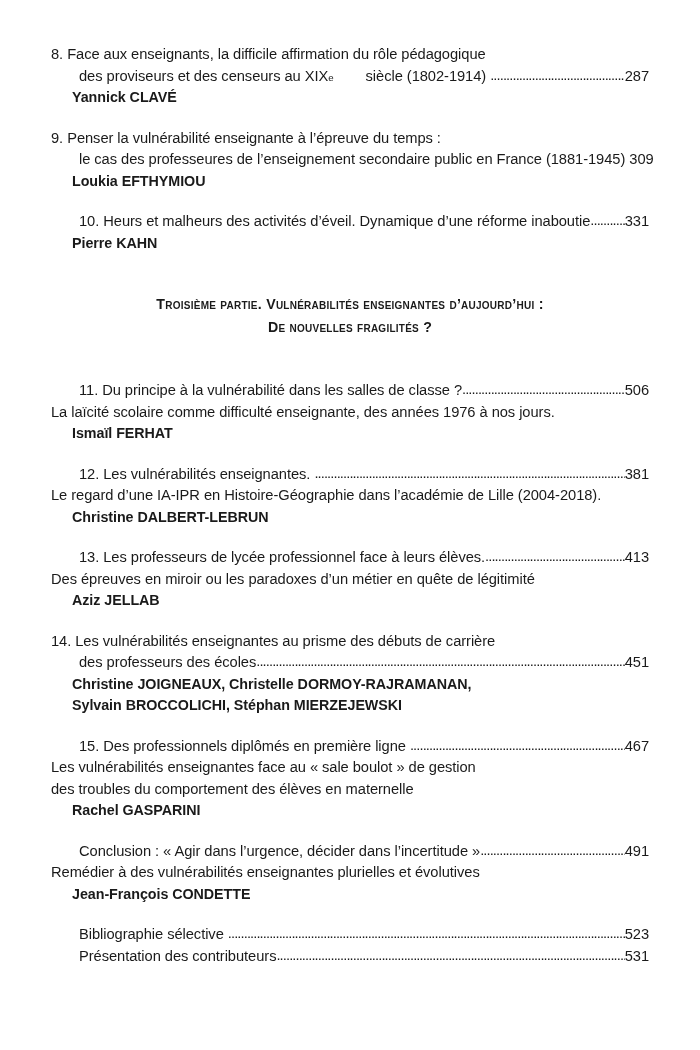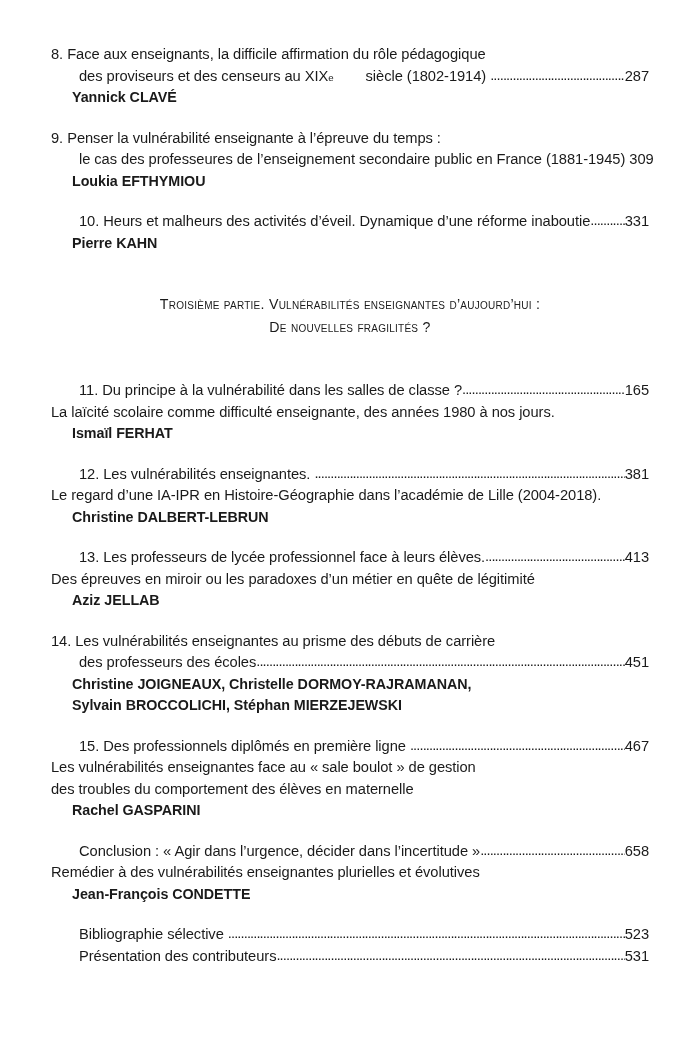--- a/index.html
+++ b/index.html
@@ -83,21 +83,21 @@
 
   sup.ord {
     font-size: 0.66em;
     vertical-align: super;
     line-height: 0;
   }
 
   
   .part-heading {
     text-align: center;
-    font-weight: normal;
+    font-weight: bold;
     font-size: 14.2px;
     line-height: 23px;
     font-variant: small-caps;
     letter-spacing: 0.25px;
     margin: 39px 0 41px 0;
   }
   .part-heading .l2 { display: block; }
   .biblio .line { margin-bottom: 0; }
   .biblio { margin-top: 0; }
 </style>
@@ -140,23 +140,23 @@
 
     <div class="part-heading">
       <span class="l1">Troisième partie. Vulnérabilités enseignantes d’aujourd’hui :</span>
       <span class="l2">De nouvelles fragilités ?</span>
     </div>
 
     <div class="entry">
       <div class="line">
         <span class="txt">11. Du principe à la vulnérabilité dans les salles de classe ?</span>
         <span class="leader"></span>
-        <span class="pg">165</span>
-      </div>
-      <div class="plain">La laïcité scolaire comme difficulté enseignante, des années 1980 à nos jours.</div>
+        <span class="pg">506</span>
+      </div>
+      <div class="plain">La laïcité scolaire comme difficulté enseignante, des années 1976 à nos jours.</div>
       <div class="author">Ismaïl FERHAT</div>
     </div>
 
     <div class="entry">
       <div class="line">
         <span class="txt">12. Les vulnérabilités enseignantes. </span>
         <span class="leader"></span>
         <span class="pg">381</span>
       </div>
       <div class="plain">Le regard d’une IA-IPR en Histoire-Géographie dans l’académie de Lille (2004-2018).</div>
@@ -192,21 +192,21 @@
       </div>
       <div class="plain">Les vulnérabilités enseignantes face au « sale boulot » de gestion</div>
       <div class="plain">des troubles du comportement des élèves en maternelle</div>
       <div class="author">Rachel GASPARINI</div>
     </div>
 
     <div class="entry">
       <div class="line">
         <span class="txt">Conclusion : « Agir dans l’urgence, décider dans l’incertitude »</span>
         <span class="leader"></span>
-        <span class="pg">658</span>
+        <span class="pg">491</span>
       </div>
       <div class="plain">Remédier à des vulnérabilités enseignantes plurielles et évolutives</div>
       <div class="author">Jean-François CONDETTE</div>
     </div>
 
     <div class="biblio">
       <div class="line">
         <span class="txt">Bibliographie sélective </span>
         <span class="leader"></span>
         <span class="pg">523</span>

